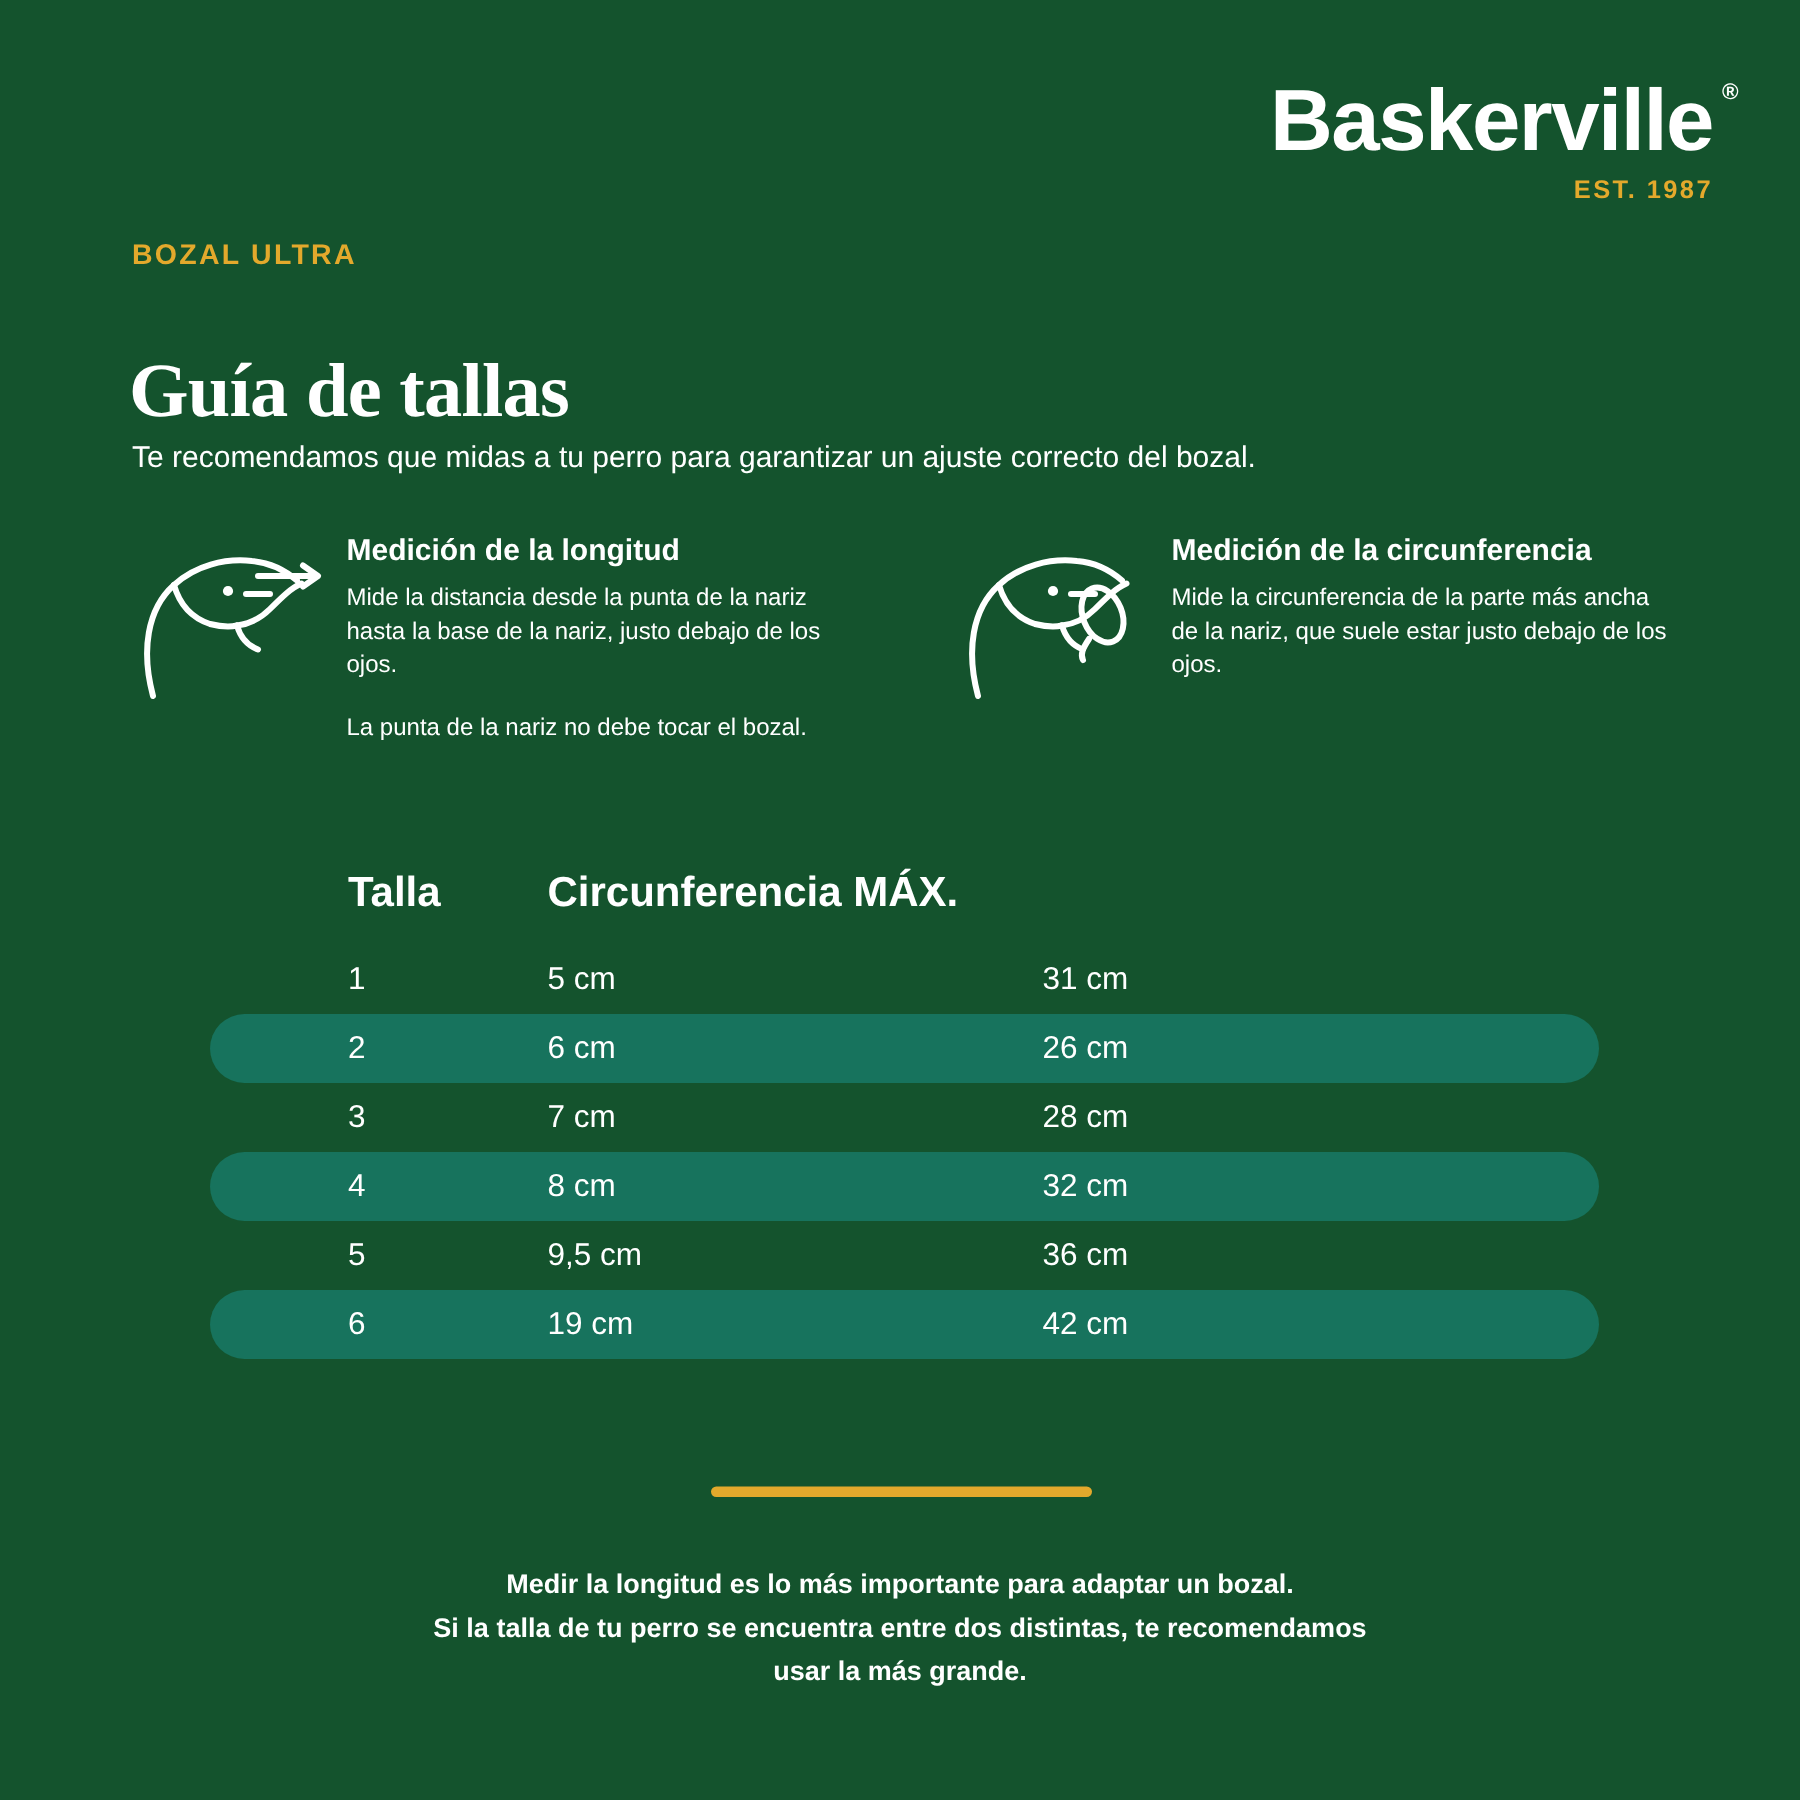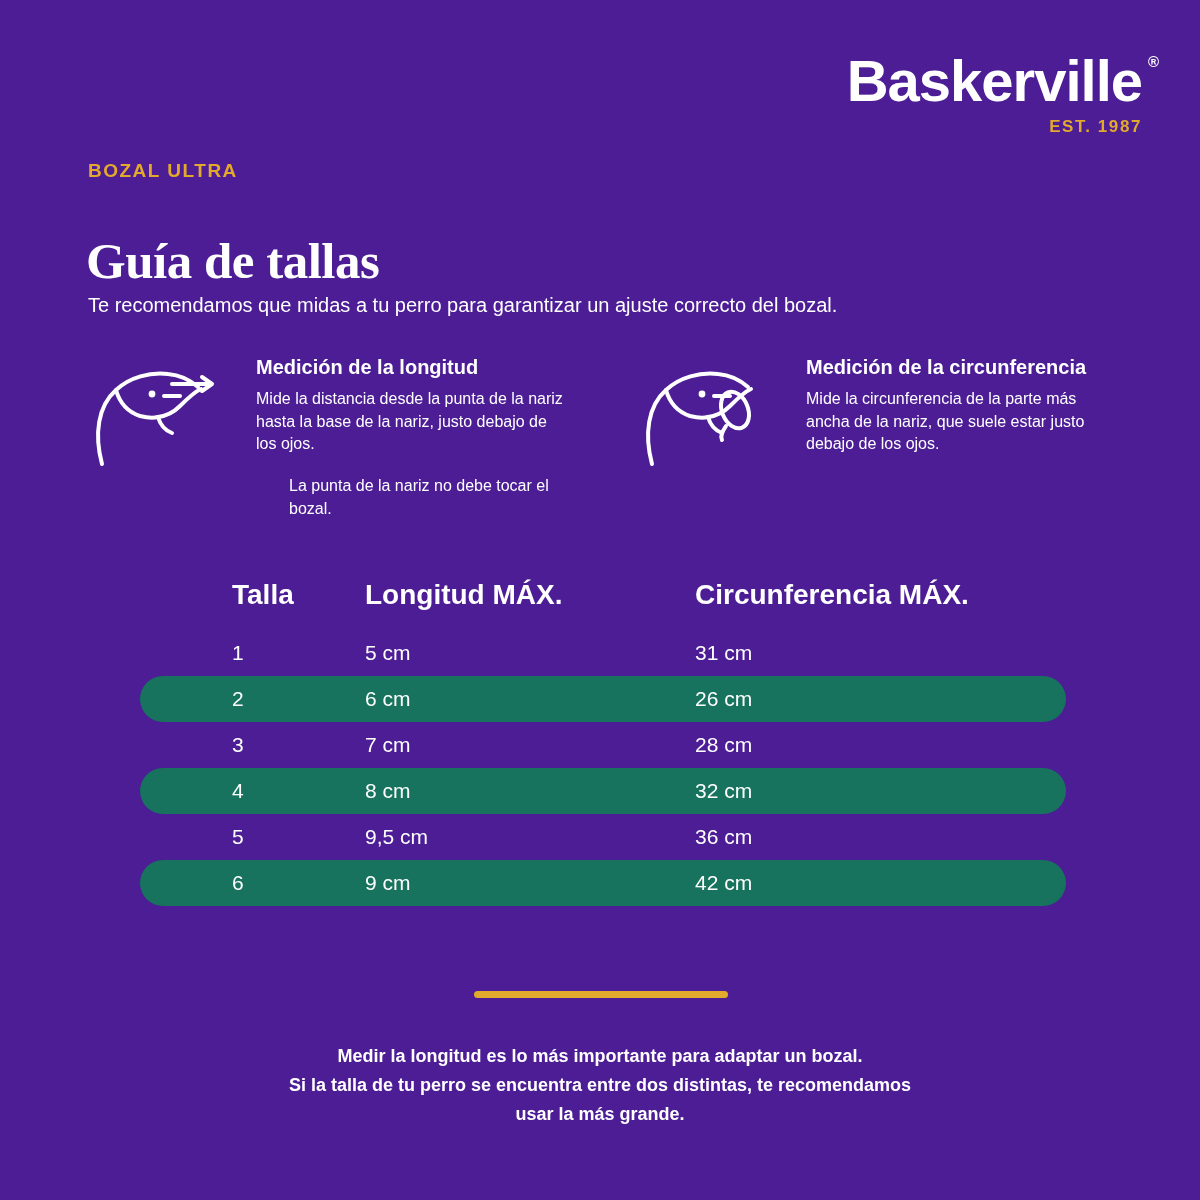--- a/index.html
+++ b/index.html
@@ -9,21 +9,21 @@
   body {
     width: 1200px;
     height: 1200px;
     background: #ffffff;
     font-family: "Liberation Sans", sans-serif;
   }
   .page {
     position: relative;
     width: 1200px;
     height: 1200px;
-    background: #4c1d95;
+    background: #14532d;
     box-sizing: border-box;
     overflow: hidden;
     padding-left: 40px;
   }
 
   
   .brand {
     position: absolute;
     top: 52px;
     right: 58px;
@@ -86,21 +86,21 @@
   .instructions {
     position: absolute;
     top: 356px;
     left: 88px;
     width: 1030px;
     display: flex;
     gap: 72px;
   }
   .instr {
     display: flex;
-    gap: 28px;
+    gap: 3px;
     width: 478px;
   }
   .instr-icon {
     flex: 0 0 auto;
     width: 140px;
     padding-top: 4px;
   }
   .instr-body {
     flex: 1 1 auto;
   }
@@ -110,21 +110,20 @@
     color: #ffffff;
     margin-bottom: 9px;
   }
   .instr-text {
     font-size: 16px;
     line-height: 1.42;
     color: #ffffff;
   }
   .instr-text + .instr-text {
     margin-top: 19px;
-    margin-left: 33px;
   }
 
   
   .table {
     position: absolute;
     top: 572px;
     left: 140px;
     width: 926px;
   }
   .row {
@@ -234,21 +233,20 @@
         <div class="instr-text">Mide la circunferencia de la parte más ancha de la nariz, que suele estar justo debajo de los ojos.</div>
       </div>
     </div>
 
   </div>
 
   <div class="table">
 
     <div class="row head-row">
       <div class="cell c1">Talla</div>
-      <div class="cell c2">Longitud MÁX.</div>
       <div class="cell c3">Circunferencia MÁX.</div>
     </div>
 
     <div class="row body-row">
       <div class="cell c1">1</div>
       <div class="cell c2">5 cm</div>
       <div class="cell c3">31 cm</div>
     </div>
 
     <div class="row body-row alt">
@@ -270,21 +268,21 @@
     </div>
 
     <div class="row body-row">
       <div class="cell c1">5</div>
       <div class="cell c2">9,5 cm</div>
       <div class="cell c3">36 cm</div>
     </div>
 
     <div class="row body-row alt">
       <div class="cell c1">6</div>
-      <div class="cell c2">9 cm</div>
+      <div class="cell c2">19 cm</div>
       <div class="cell c3">42 cm</div>
     </div>
 
   </div>
 
   <div class="divider"></div>
 
   <div class="footer">
     <div>Medir la longitud es lo más importante para adaptar un bozal.</div>
     <div>Si la talla de tu perro se encuentra entre dos distintas, te recomendamos</div>

